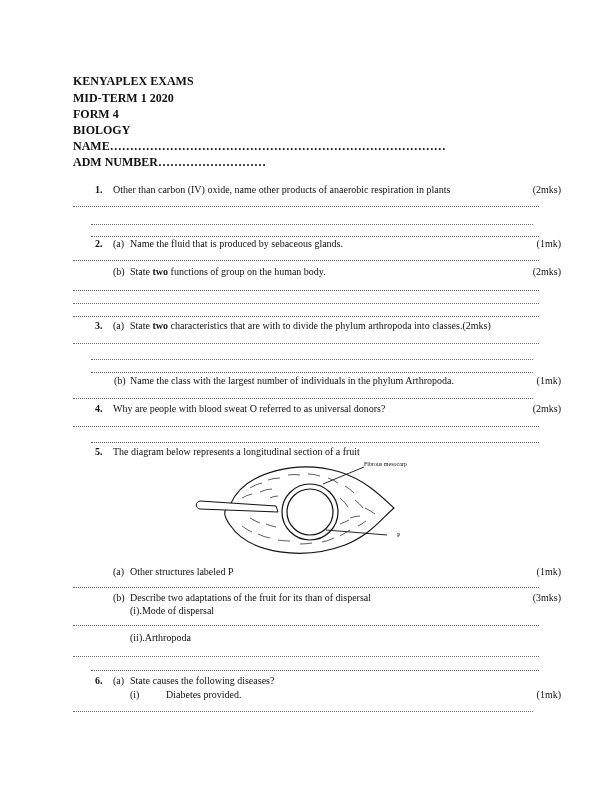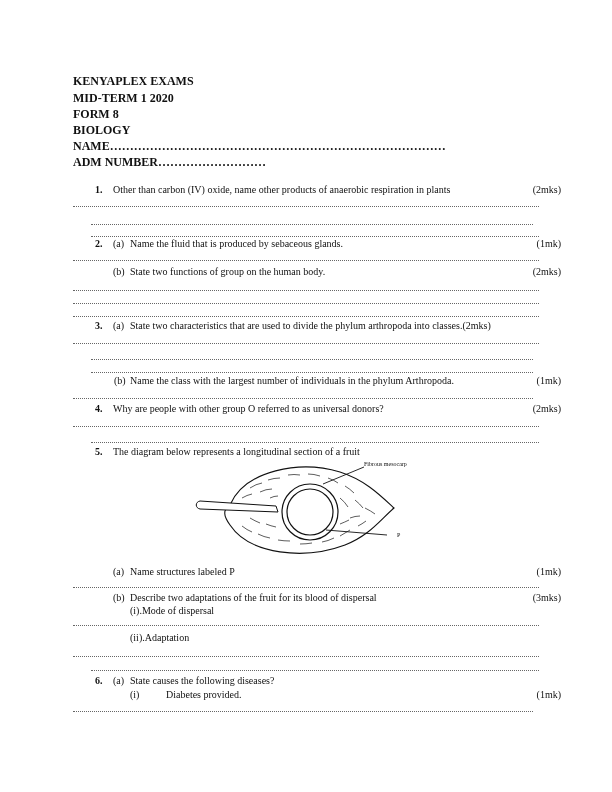--- a/index.html
+++ b/index.html
@@ -6,30 +6,30 @@
     body { width: 612px; height: 792px; position: relative; overflow: hidden;
            font-family: "Liberation Serif", serif; color: #111; font-size: 11.5px; }
     .page { position: absolute; left: 0; top: 0; width: 600px; height: 792px; }
     .hdr { position: absolute; left: 73px; font-weight: bold; font-size: 12px; white-space: nowrap; }
     .instr { position: absolute; left: 73px; font-weight: bold; font-style: italic; text-decoration: underline; font-size: 12px; white-space: nowrap; }
     .line { position: absolute; white-space: nowrap; font-size: 10px; margin-left: 22px; }
     .num { position: absolute; left: 73px; font-weight: bold; }
     .marks { position: absolute; right: 73px; white-space: nowrap; }
     .dots { position: absolute; border-top: 1px dotted #666; height: 0; }
     .lbl-small { position: absolute; font-size: 6px; white-space: nowrap; }
-    b { font-weight: normal; text-align: right; }
+    b { font-weight: bold; text-align: right; }
   </style>
 </head>
 <body>
 
 <div class="page">
 
   <div class="hdr" style="top:74px">KENYAPLEX EXAMS</div>
   <div class="hdr" style="top:91px">MID-TERM 1 2020</div>
-  <div class="hdr" style="top:107px">FORM 8</div>
+  <div class="hdr" style="top:107px">FORM 4</div>
   <div class="hdr" style="top:123px">BIOLOGY</div>
   <div class="hdr" style="top:155px">ADM NUMBER………………………</div>
   <div class="hdr" style="top:139px">NAME…………………………………………………………………………</div>
 
   <div class="line" style="top:184px;left:0;width:612px">
     <span class="num">1.</span>
     <span style="position:absolute;left:91px">Other than carbon (IV) oxide, name other products of anaerobic respiration in plants</span>
     <span class="marks">(2mks)</span>
   </div>
   <div class="dots" style="top:206px;left:73px;width:466px"></div>
@@ -48,35 +48,35 @@
     <span style="position:absolute;left:108px"><span>State </span><b>two</b><span> functions of group on the human body.</span></span>
     <span class="marks">(2mks)</span>
   </div>
   <div class="dots" style="top:290px;left:73px;width:466px"></div>
   <div class="dots" style="top:303px;left:73px;width:466px"></div>
   <div class="dots" style="top:316px;left:73px;width:466px"></div>
 
   <div class="line" style="top:320px;left:0;width:612px">
     <span class="num">3.</span>
     <span style="position:absolute;left:91px">(a)</span>
-    <span style="position:absolute;left:108px"><span>State </span><b>two</b><span> characteristics that are used to divide the phylum arthropoda into classes.</span><span>(2mks)</span></span>
+    <span style="position:absolute;left:108px"><span>State </span><b>two</b><span> characteristics that are with to divide the phylum arthropoda into classes.</span><span>(2mks)</span></span>
   </div>
   <div class="dots" style="top:343px;left:73px;width:466px"></div>
   <div class="dots" style="top:359px;left:91px;width:442px"></div>
   <div class="dots" style="top:372px;left:91px;width:442px"></div>
   <div class="line" style="top:375px;left:0;width:612px">
     <span style="position:absolute;left:92px">(b)</span>
     <span style="position:absolute;left:108px">Name the class with the largest number of individuals in the phylum Arthropoda.</span>
     <span class="marks">(1mk)</span>
   </div>
   <div class="dots" style="top:398px;left:73px;width:460px"></div>
 
   <div class="line" style="top:403px;left:0;width:612px">
     <span class="num">4.</span>
-    <span style="position:absolute;left:91px">Why are people with other group O referred to as universal donors?</span>
+    <span style="position:absolute;left:91px">Why are people with blood sweat O referred to as universal donors?</span>
     <span class="marks">(2mks)</span>
   </div>
   <div class="dots" style="top:426px;left:73px;width:466px"></div>
   <div class="dots" style="top:442px;left:91px;width:448px"></div>
 
   <div class="line" style="top:446px;left:0;width:612px">
     <span class="num">5.</span>
     <span style="position:absolute;left:91px">The diagram below represents a longitudinal section of a fruit</span>
   </div>
 
@@ -118,32 +118,32 @@
 
       <line x1="133" y1="24" x2="174" y2="7" stroke="#111" stroke-width="0.9"></line>
       <line x1="136" y1="70" x2="197" y2="75" stroke="#111" stroke-width="0.9"></line>
     </svg>
     <span class="lbl-small" style="left:174px;top:1px">Fibrous mesocarp</span>
     <span class="lbl-small" style="left:207px;top:72px">P</span>
   </div>
 
   <div class="line" style="top:566px;left:0;width:612px">
     <span style="position:absolute;left:91px">(a)</span>
-    <span style="position:absolute;left:108px">Name structures labeled P</span>
+    <span style="position:absolute;left:108px">Other structures labeled P</span>
     <span class="marks">(1mk)</span>
   </div>
   <div class="dots" style="top:587px;left:73px;width:466px"></div>
   <div class="line" style="top:592px;left:0;width:612px">
     <span style="position:absolute;left:91px">(b)</span>
-    <span style="position:absolute;left:108px">Describe two adaptations of the fruit for its blood of dispersal</span>
+    <span style="position:absolute;left:108px">Describe two adaptations of the fruit for its than of dispersal</span>
     <span class="marks">(3mks)</span>
   </div>
   <div class="line" style="top:605px;left:108px">(i).Mode of dispersal</div>
   <div class="dots" style="top:625px;left:73px;width:466px"></div>
-  <div class="line" style="top:632px;left:108px">(ii).Adaptation</div>
+  <div class="line" style="top:632px;left:108px">(ii).Arthropoda</div>
   <div class="dots" style="top:656px;left:73px;width:466px"></div>
   <div class="dots" style="top:670px;left:91px;width:448px"></div>
 
   <div class="line" style="top:675px;left:0;width:612px">
     <span class="num">6.</span>
     <span style="position:absolute;left:91px">(a)</span>
     <span style="position:absolute;left:108px">State causes the following diseases?</span>
   </div>
   <div class="line" style="top:689px;left:0;width:612px">
     <span style="position:absolute;left:108px">(i)</span>

